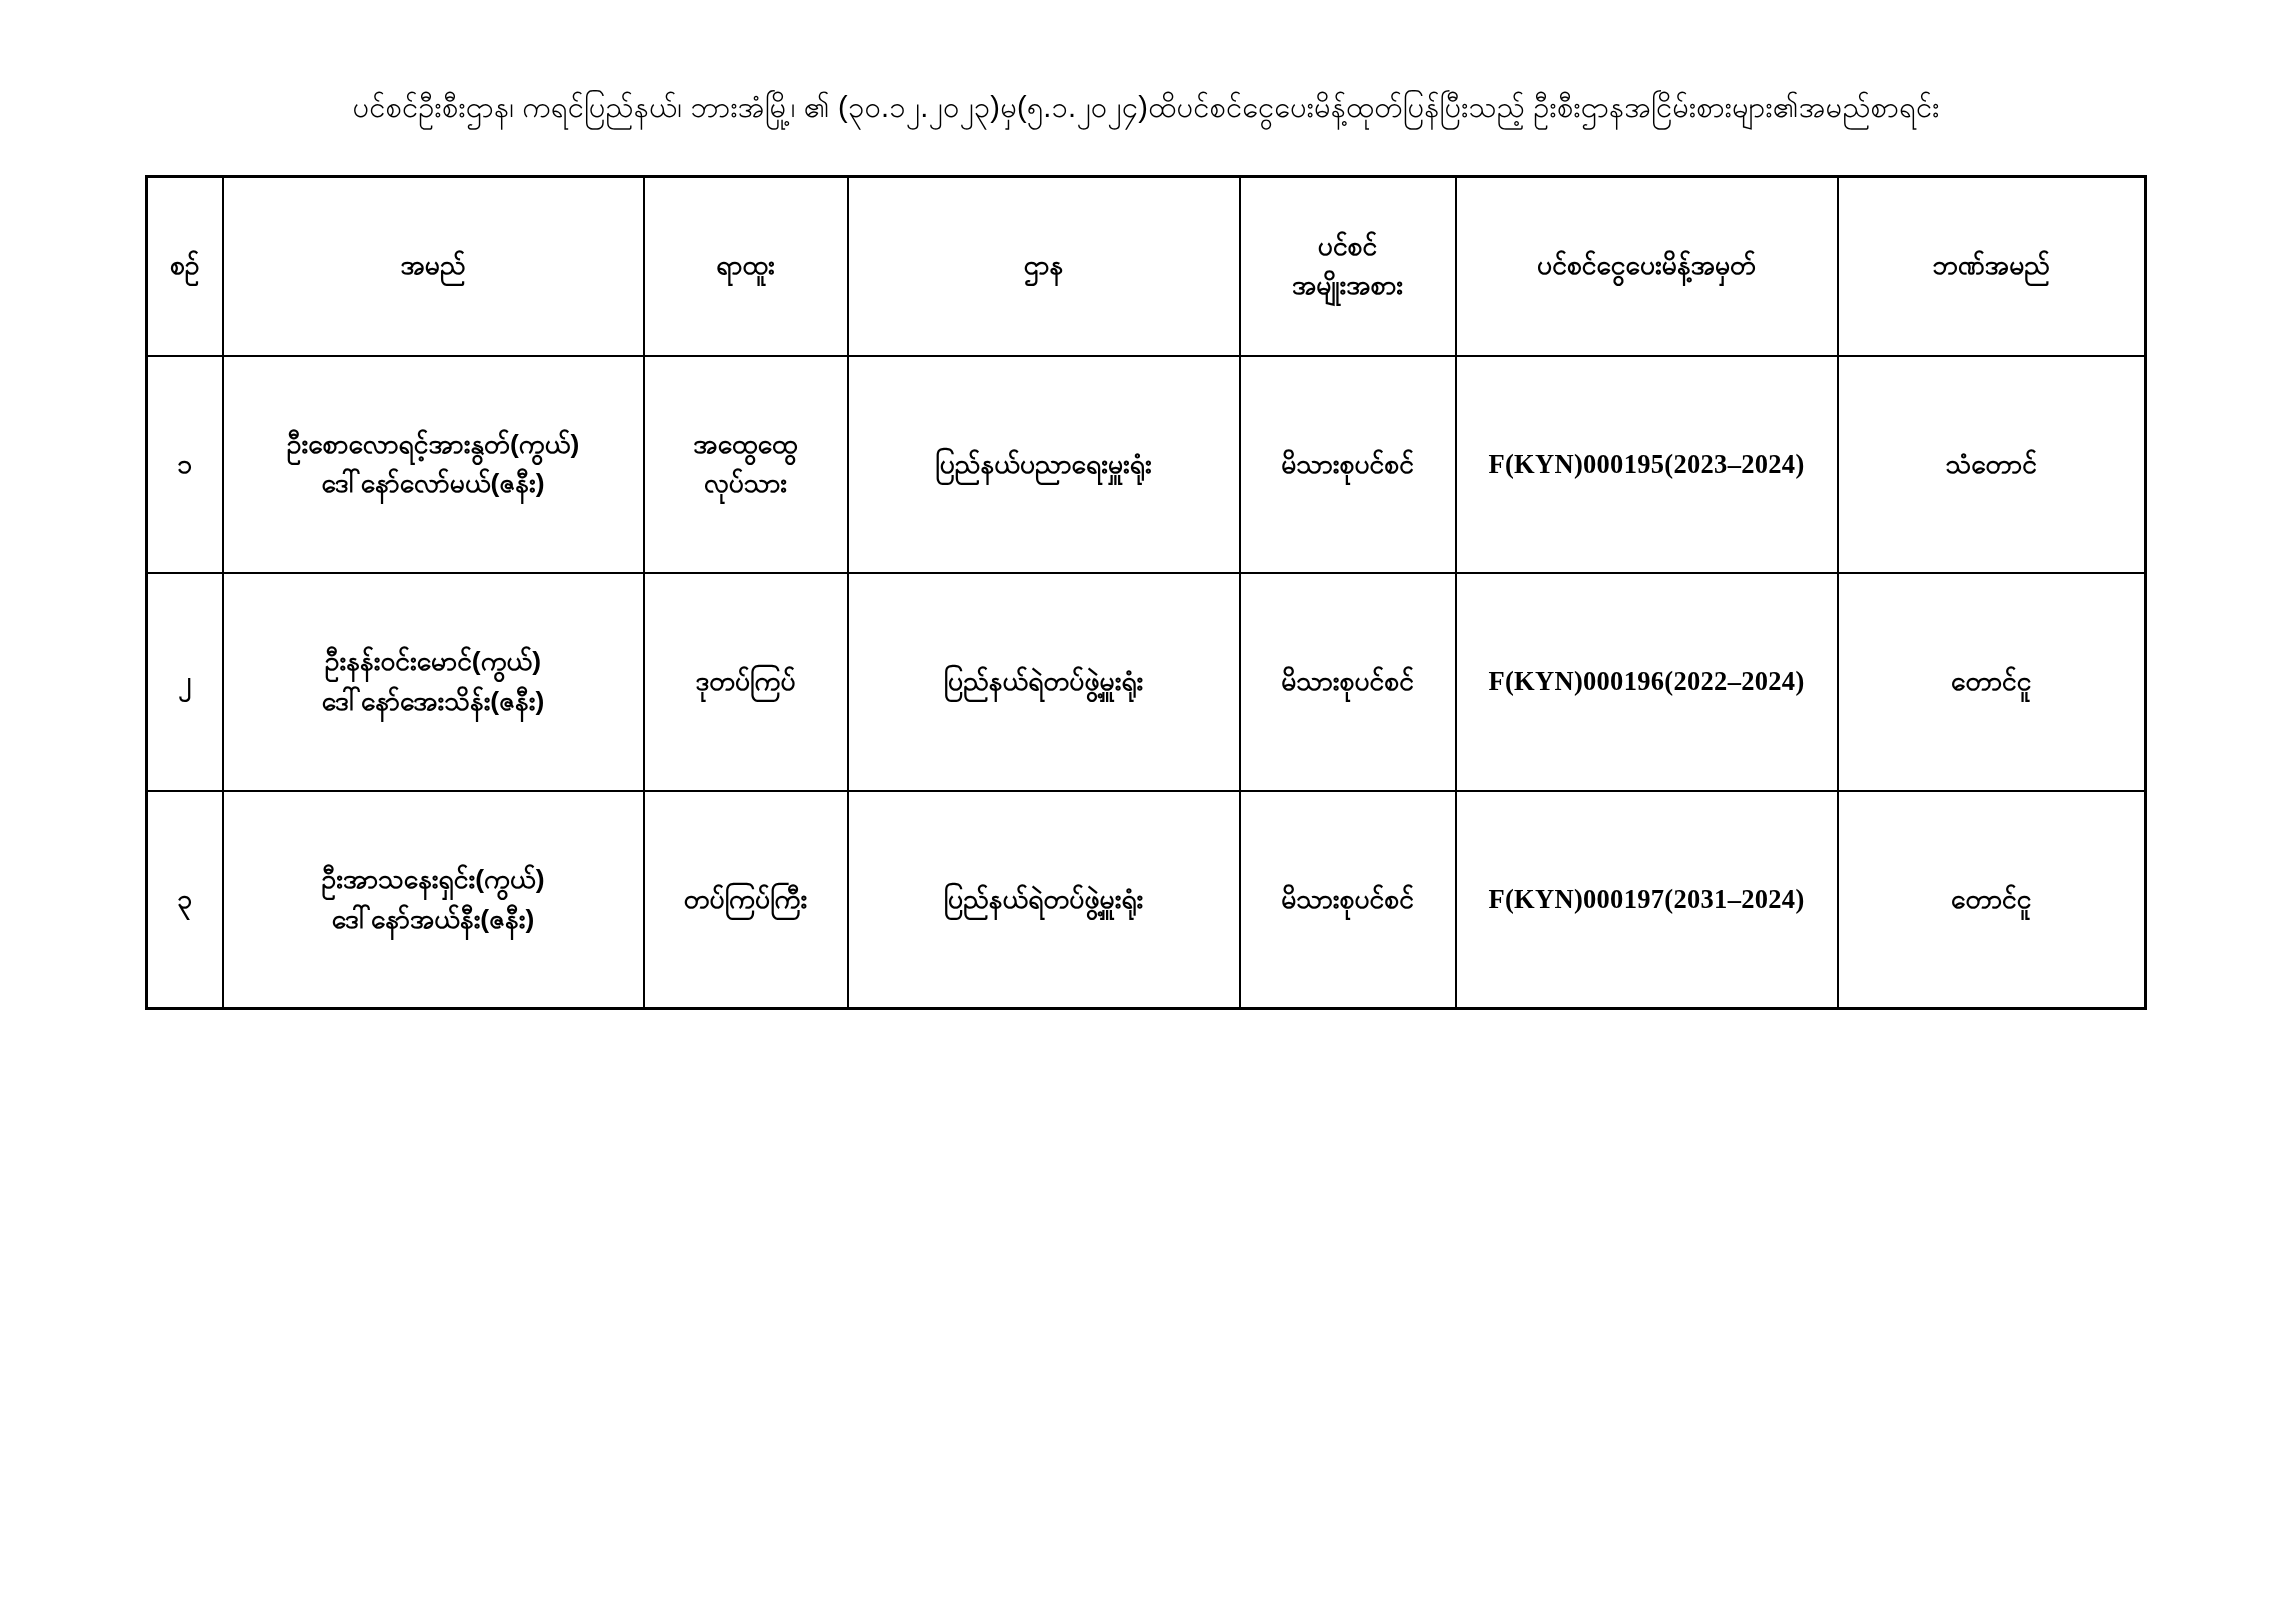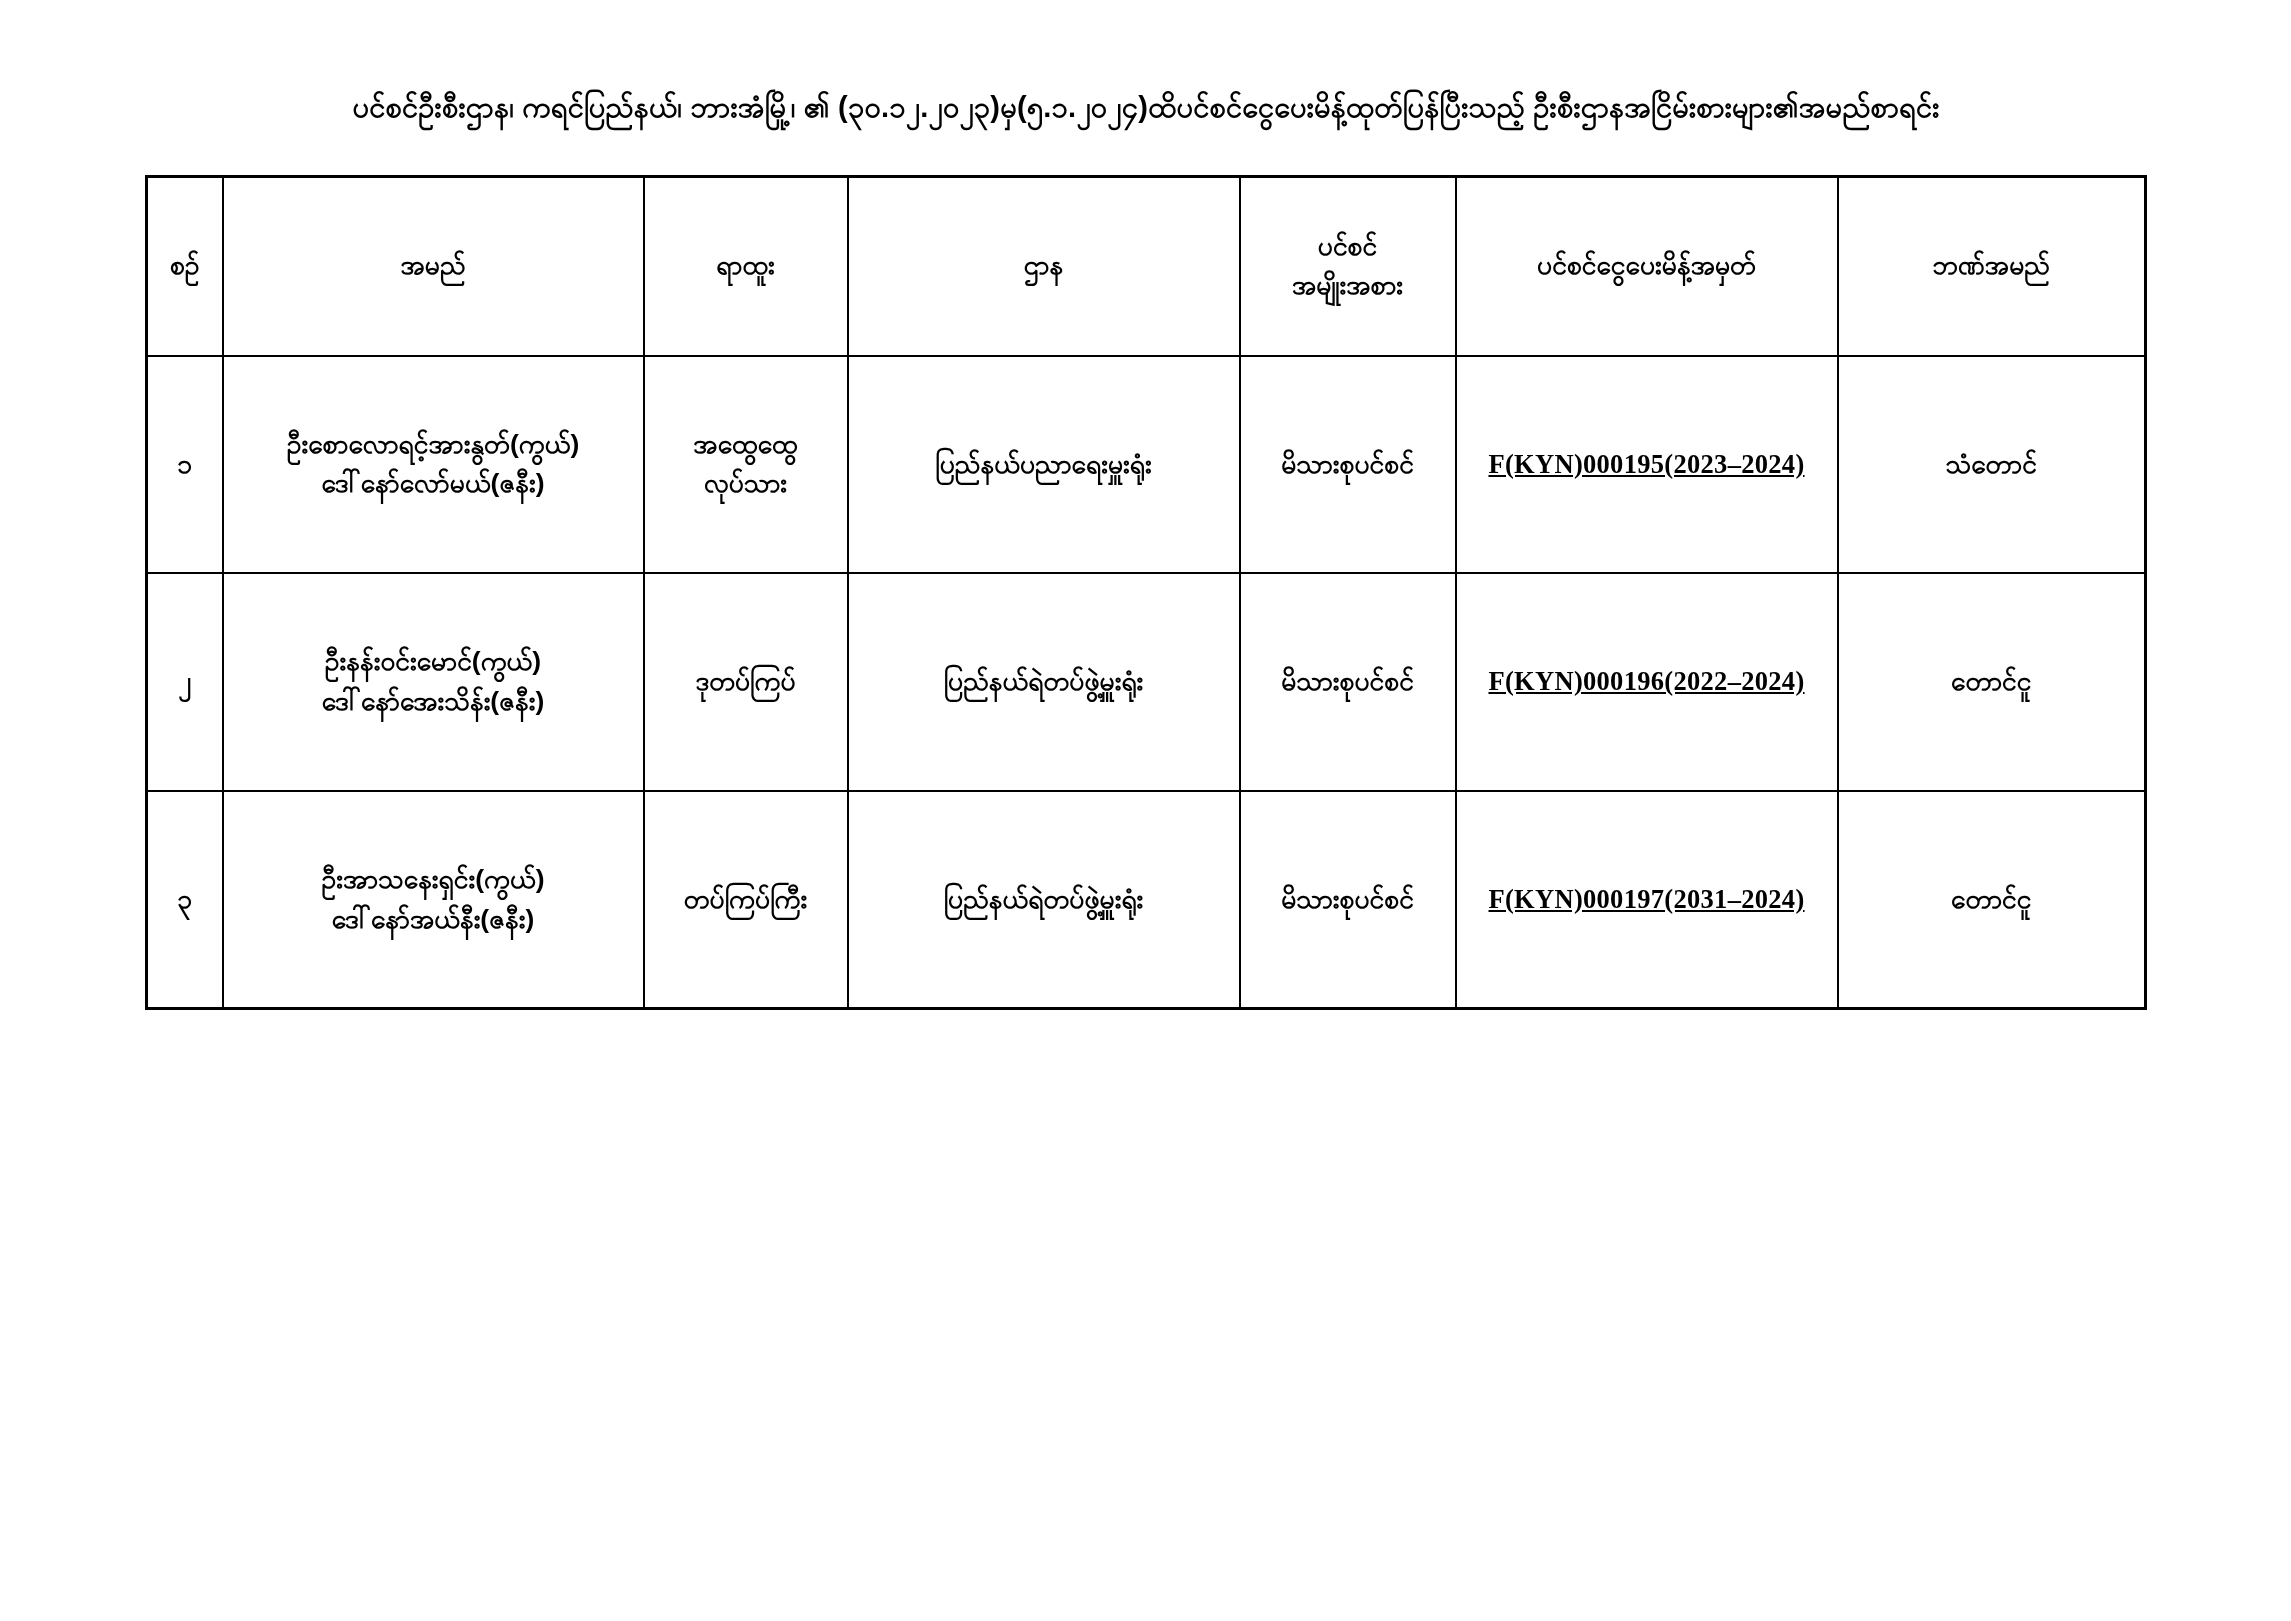--- a/index.html
+++ b/index.html
@@ -18,21 +18,21 @@
     position: relative;
     width: 2292px;
     height: 1621px;
     box-sizing: border-box;
     padding: 0;
   }
   .doc-title {
     text-align: center;
     font-size: 29px;
     line-height: 1.45;
-    font-weight: 700;
+    font-weight: 400;
     margin: 86px 147px 0 147px;
     letter-spacing: 0.2px;
   }
   .table-wrap {
     margin: 47px 145px 0 145px;
   }
   table.reg {
     width: 2000px;
     border-collapse: collapse;
     table-layout: fixed;
@@ -64,21 +64,20 @@
   .col-type   { width: 216px; }
   .col-order  { width: 382px; }
   .col-bank   { width: 308px; }
 
   .cell-two-line { line-height: 1.55; }
   .latin {
     font-family: "Liberation Serif", serif;
     font-weight: 400;
     font-size: 26.5px;
     letter-spacing: 0.3px;
-    text-decoration: underline;
   }
   .hdr-two-line { line-height: 1.5; margin-left: 40px; }
 </style>
 </head>
 <body>
 
 <div class="page">
 
   <div class="doc-title">ပင်စင်ဦးစီးဌာန၊ ကရင်ပြည်နယ်၊ ဘားအံမြို့၊ ၏ (၃၀.၁၂.၂၀၂၃)မှ(၅.၁.၂၀၂၄)ထိပင်စင်ငွေပေးမိန့်ထုတ်ပြန်ပြီးသည့် ဦးစီးဌာနအငြိမ်းစားများ၏အမည်စာရင်း</div>
 

